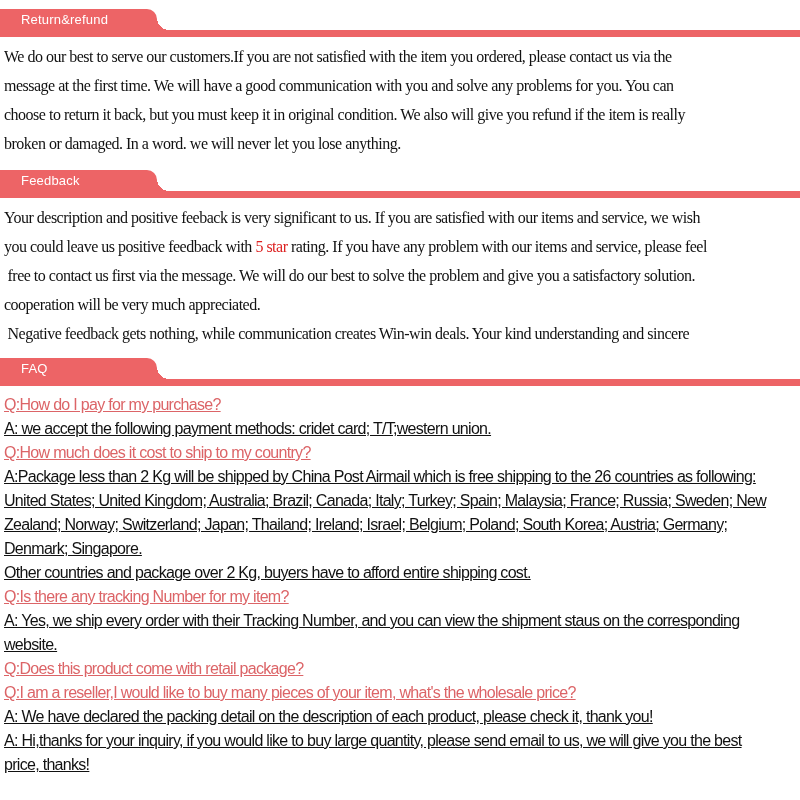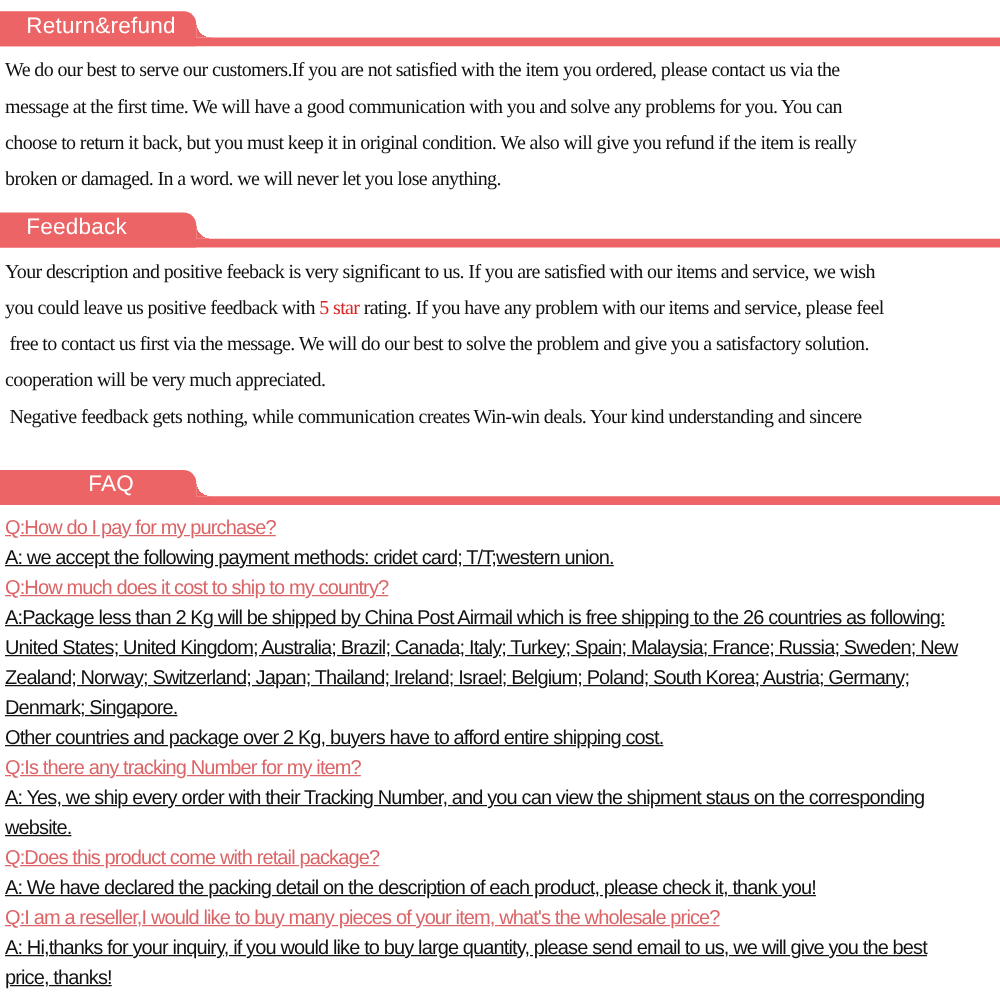--- a/index.html
+++ b/index.html
@@ -23,25 +23,25 @@
     background: var(--ribbon, #ed6466);
     border-top-right-radius: 10px;
   }
   .ribbon-curve {
     position: absolute; left: 157px; bottom: 7px; width: 12px; height: 12px;
     background: radial-gradient(circle at 100% 0, rgba(0,0,0,0) 12px, var(--ribbon, #ed6466) 12px);
   }
   .ribbon-title {
     display: block; padding-left: 21px;
     color: var(--ribbon_text, #fff);
-    font-size: 18px; line-height: 22px;
+    font-size: 13px; line-height: 22px;
     letter-spacing: 0.2px;
   }
   .ribbon.feedback-ribbon { margin-top: 12px; }
-  .ribbon.faq-ribbon { margin-top: 28px; text-align: center; }
+  .ribbon.faq-ribbon { margin-top: 10px; }
 
   .para {
     padding: 5px 4px 0 4px;
     font-size: 16px; letter-spacing: -0.5px;
     overflow: hidden;
     font-family: Liberation Serif, serif;
   }
   .para .line { line-height: 29px; white-space: pre; }
 
   .faq-list {
@@ -106,20 +106,20 @@
         <div class="line q">Q:How much does it cost to ship to my country?</div>
         <div class="line a">A:Package less than 2 Kg will be shipped by China Post Airmail which is free shipping to the 26 countries as following:</div>
         <div class="line a">United States; United Kingdom; Australia; Brazil; Canada; Italy; Turkey; Spain; Malaysia; France; Russia; Sweden; New</div>
         <div class="line a">Zealand; Norway; Switzerland; Japan; Thailand; Ireland; Israel; Belgium; Poland; South Korea; Austria; Germany;</div>
         <div class="line a">Denmark; Singapore.</div>
         <div class="line a">Other countries and package over 2 Kg, buyers have to afford entire shipping cost.</div>
         <div class="line q">Q:Is there any tracking Number for my item?</div>
         <div class="line a">A: Yes, we ship every order with their Tracking Number, and you can view the shipment staus on the corresponding</div>
         <div class="line a">website.</div>
         <div class="line q">Q:Does this product come with retail package?</div>
+        <div class="line q">Q:I am a reseller,I would like to buy many pieces of your item, what's the wholesale price?</div>
         <div class="line a">A: We have declared the packing detail on the description of each product, please check it, thank you!</div>
-        <div class="line q">Q:I am a reseller,I would like to buy many pieces of your item, what's the wholesale price?</div>
         <div class="line a">A: Hi,thanks for your inquiry, if you would like to buy large quantity, please send email to us, we will give you the best</div>
         <div class="line a">price, thanks!</div>
       </div>
   </section>
 
 </div>
 
 </body></html>

